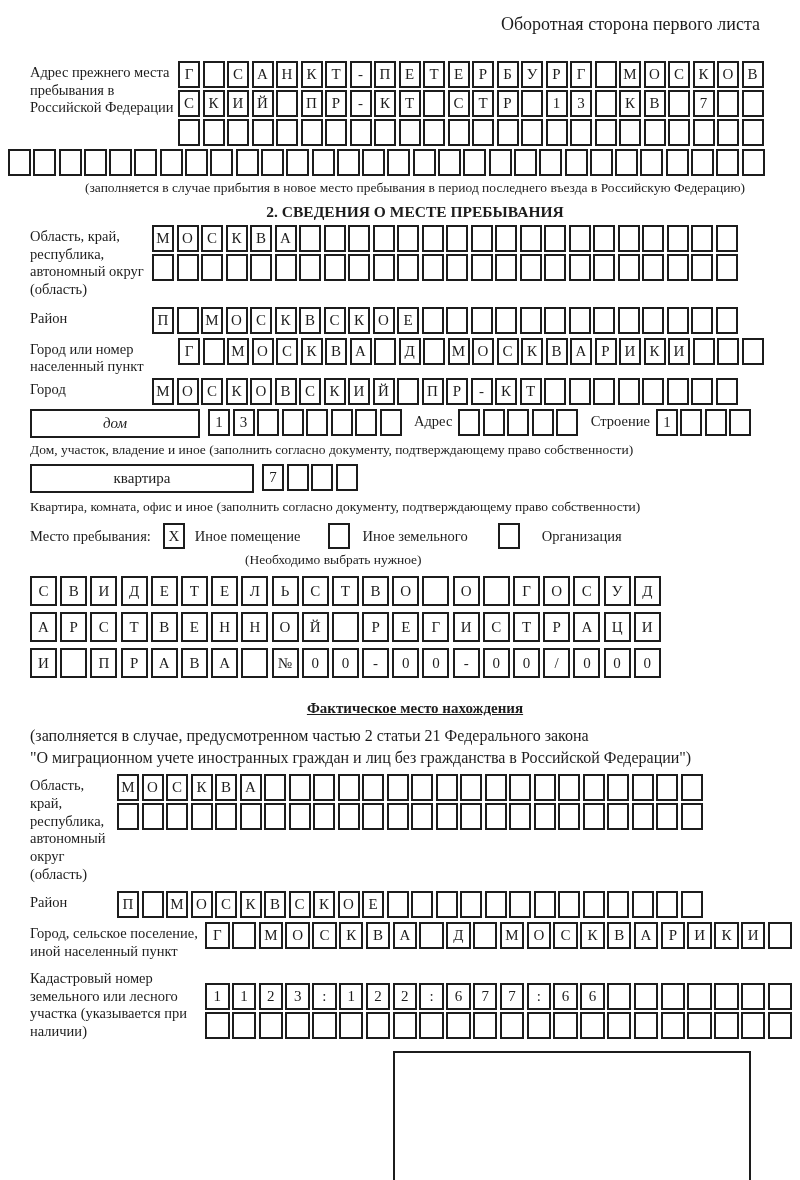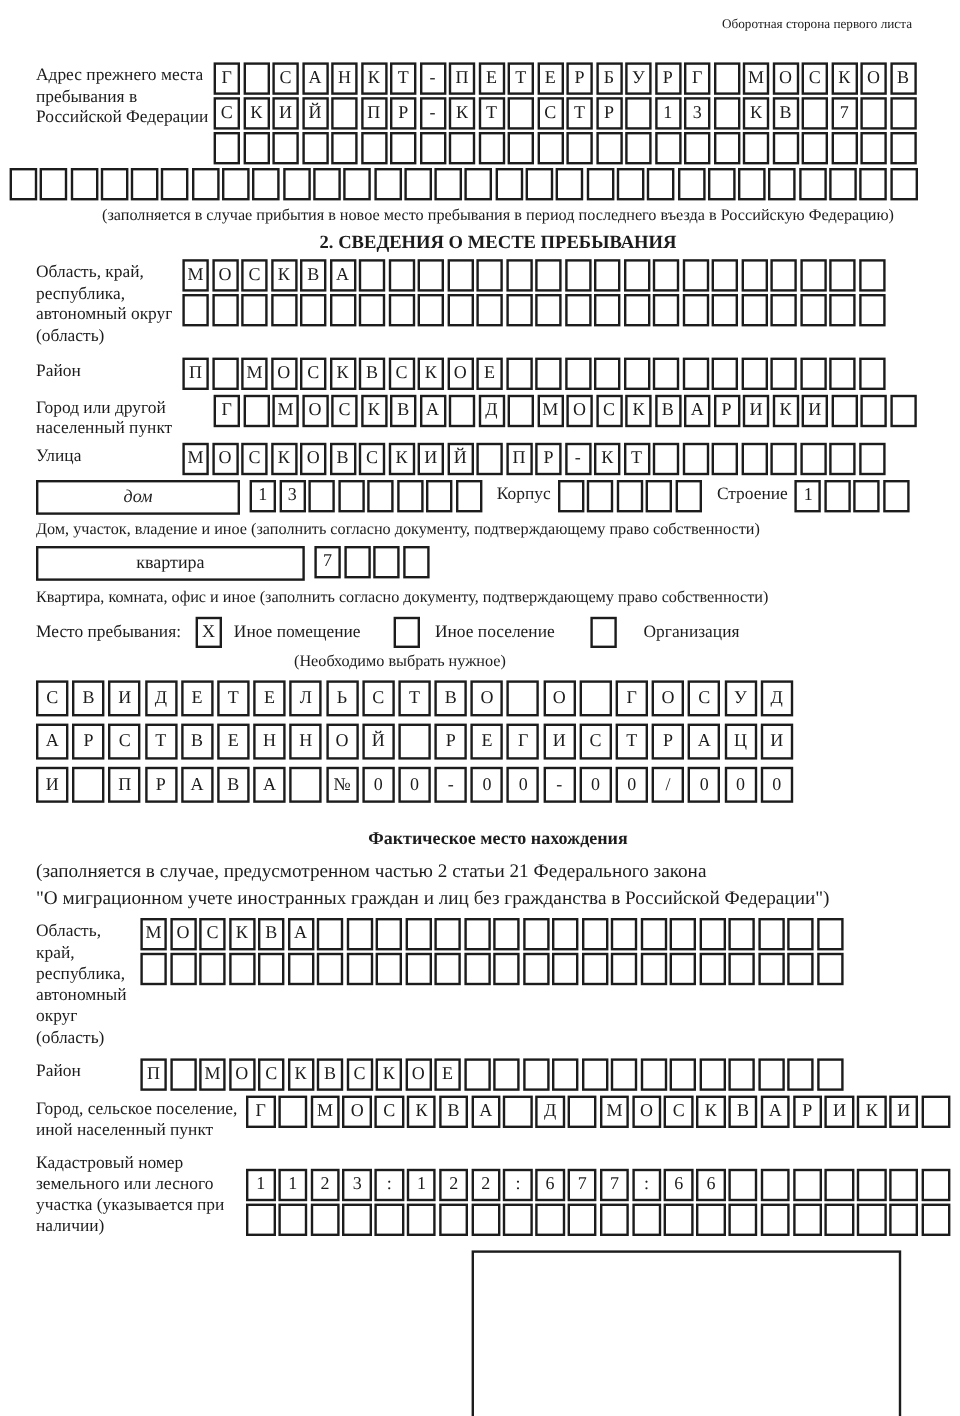--- a/index.html
+++ b/index.html
@@ -4,21 +4,21 @@
 <style>
   * { margin:0; padding:0; box-sizing:border-box; }
   html,body { background:#ffffff; }
   body {
     width:800px; height:1180px; overflow:hidden;
     font-family:"Liberation Serif", "DejaVu Serif", serif;
     color:#1c1c1c;
   }
   .page { width:800px; height:1180px; padding-left:30px; padding-top:14px; position:relative; }
 
-  .hdr { text-align:right; padding-right:40px; font-size:11px; }
+  .hdr { text-align:right; padding-right:40px; font-size:18px; }
 
   .flexrow { display:flex; align-items:flex-start; }
   .lbl { font-size:14.5px; line-height:1.22; padding-top:3px; }
   .w148 { width:148px; }
   .w122 { width:122px; }
   .w133 { width:130px; font-size:12px; line-height:1.5; }
   .w175 { width:175px; }
   .w87  { width:87px; }
 
   .grids > .cellrow { margin-bottom:2px; }
@@ -29,21 +29,21 @@
     font-size:15px; background:#fff; flex:0 0 auto;
   }
   .g30 .cell { width:23px; margin-right:2.3px; }
   .g21 .cell { width:27px; height:30px; margin-right:3.2px; margin-bottom:4px; }
   .g22 .cell { width:24.5px; margin-right:2.3px; }
   .fullrow { margin-left:-22px; margin-top:1px; }
 
   .note { font-size:13.5px; }
   .center { text-align:center; }
   .sect-title { text-align:center; font-weight:bold; font-size:15.5px; margin-top:7px; margin-bottom:4px; }
-  .fact-title { text-align:center; font-weight:bold; font-size:15px; margin-top:16px; }
+  .fact-title { text-align:center; font-weight:bold; font-size:15px; margin-top:16px;text-decoration:underline; }
   .fact-note { text-align:left; font-size:16px; line-height:1.35; }
 
   .widebox {
     height:29px; border:2px solid #1c1c1c; display:flex; align-items:center; justify-content:center;
     font-size:15px; flex:0 0 auto;
   }
   .wb170 { width:170px;font-style:italic; }
   .wb200 { width:224px; }
   .inline-lbl { font-size:14.5px; padding:4px 6px 0 10px; white-space:nowrap; }
 
@@ -273,21 +273,21 @@
         <span class="cell"></span>
         <span class="cell"></span>
         <span class="cell"></span>
         <span class="cell"></span>
         <span class="cell"></span>
         <span class="cell"></span>
       </div>
   </div>
 
   <div class="flexrow mt4">
-    <div class="lbl w148">Город или другой населенный пункт</div>
+    <div class="lbl w148">Город или номер населенный пункт</div>
     <div class="cellrow">
         <span class="cell">Г</span>
         <span class="cell"></span>
         <span class="cell">М</span>
         <span class="cell">О</span>
         <span class="cell">С</span>
         <span class="cell">К</span>
         <span class="cell">В</span>
         <span class="cell">А</span>
         <span class="cell"></span>
@@ -303,21 +303,21 @@
         <span class="cell">И</span>
         <span class="cell">К</span>
         <span class="cell">И</span>
         <span class="cell"></span>
         <span class="cell"></span>
         <span class="cell"></span>
       </div>
   </div>
 
   <div class="flexrow mt2">
-    <div class="lbl w122">Улица</div>
+    <div class="lbl w122">Город</div>
     <div class="cellrow">
         <span class="cell">М</span>
         <span class="cell">О</span>
         <span class="cell">С</span>
         <span class="cell">К</span>
         <span class="cell">О</span>
         <span class="cell">В</span>
         <span class="cell">С</span>
         <span class="cell">К</span>
         <span class="cell">И</span>
@@ -344,21 +344,21 @@
     <div class="cellrow" style="margin-left:8px;">
         <span class="cell">1</span>
         <span class="cell">3</span>
         <span class="cell"></span>
         <span class="cell"></span>
         <span class="cell"></span>
         <span class="cell"></span>
         <span class="cell"></span>
         <span class="cell"></span>
       </div>
-    <div class="inline-lbl">Корпус</div>
+    <div class="inline-lbl">Адрес</div>
     <div class="cellrow">
         <span class="cell"></span>
         <span class="cell"></span>
         <span class="cell"></span>
         <span class="cell"></span>
         <span class="cell"></span>
       </div>
     <div class="inline-lbl">Строение</div>
     <div class="cellrow">
         <span class="cell">1</span>
@@ -378,21 +378,21 @@
         <span class="cell"></span>
       </div>
   </div>
   <div class="note mt6">Квартира, комната, офис и иное (заполнить согласно документу, подтверждающему право собственности)</div>
 
   <div class="flexrow stayrow">
     <span>Место пребывания:</span>
     <span class="chk ml12">X</span>
     <span class="ml10">Иное помещение</span>
     <span class="chk ml28"></span>
-    <span class="ml12">Иное поселение</span>
+    <span class="ml12">Иное земельного</span>
     <span class="chk ml30"></span>
     <span class="ml22">Организация</span>
   </div>
   <div class="choose-note">(Необходимо выбрать нужное)</div>
 
   <div class="flexrow mt8">
     <div class="grids g21">
       <div class="cellrow g21">
           <span class="cell">С</span>
           <span class="cell">В</span>

